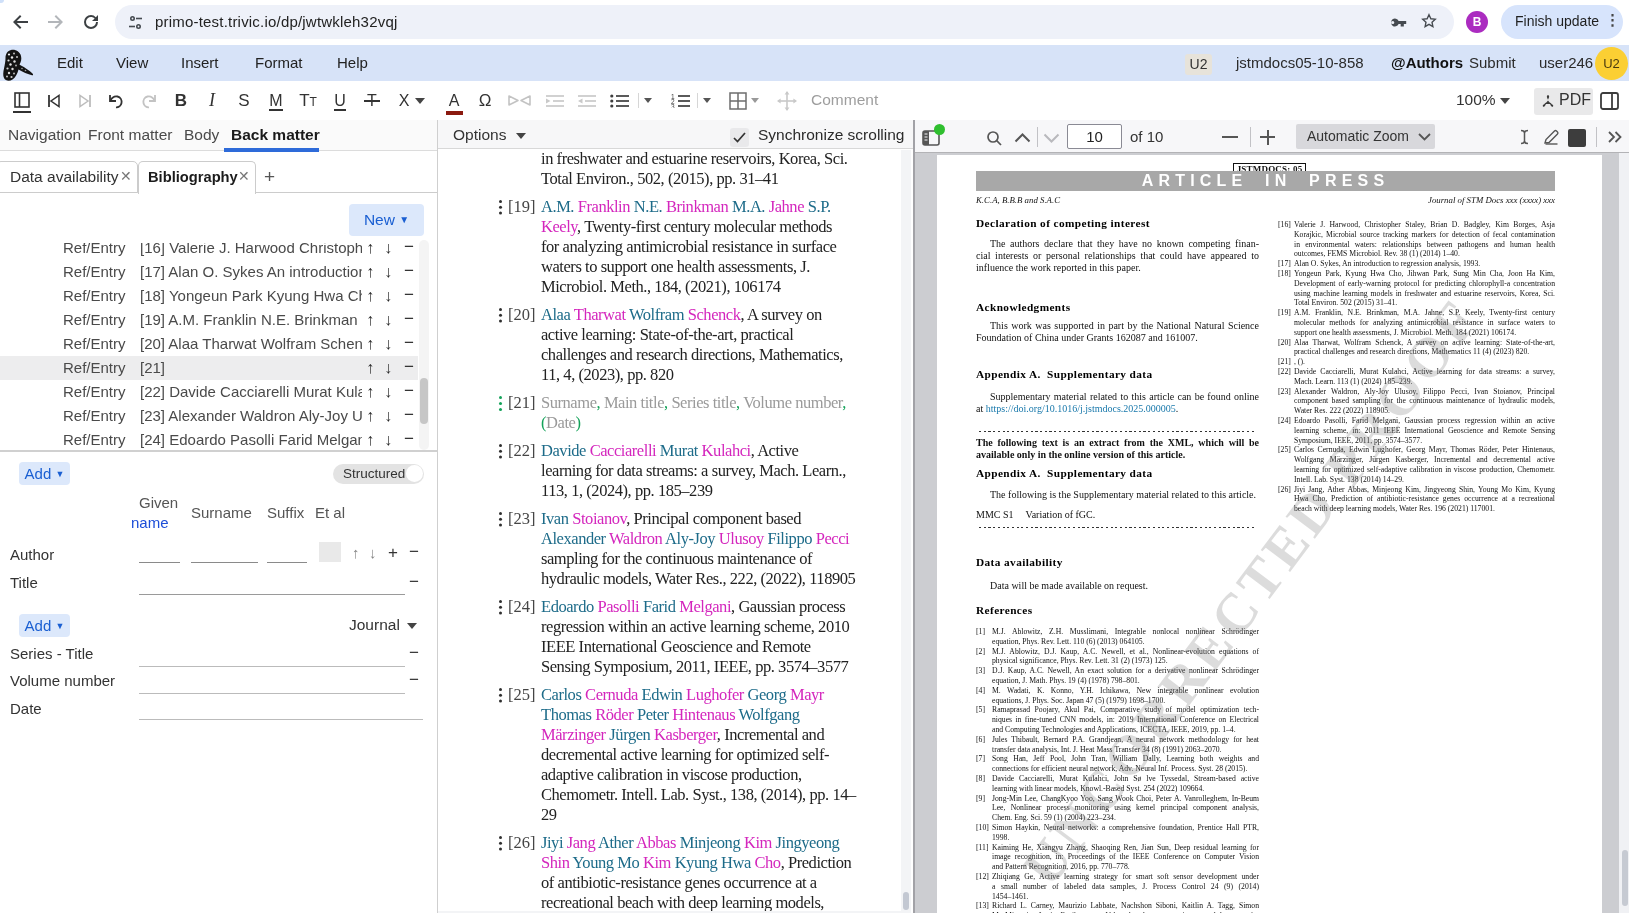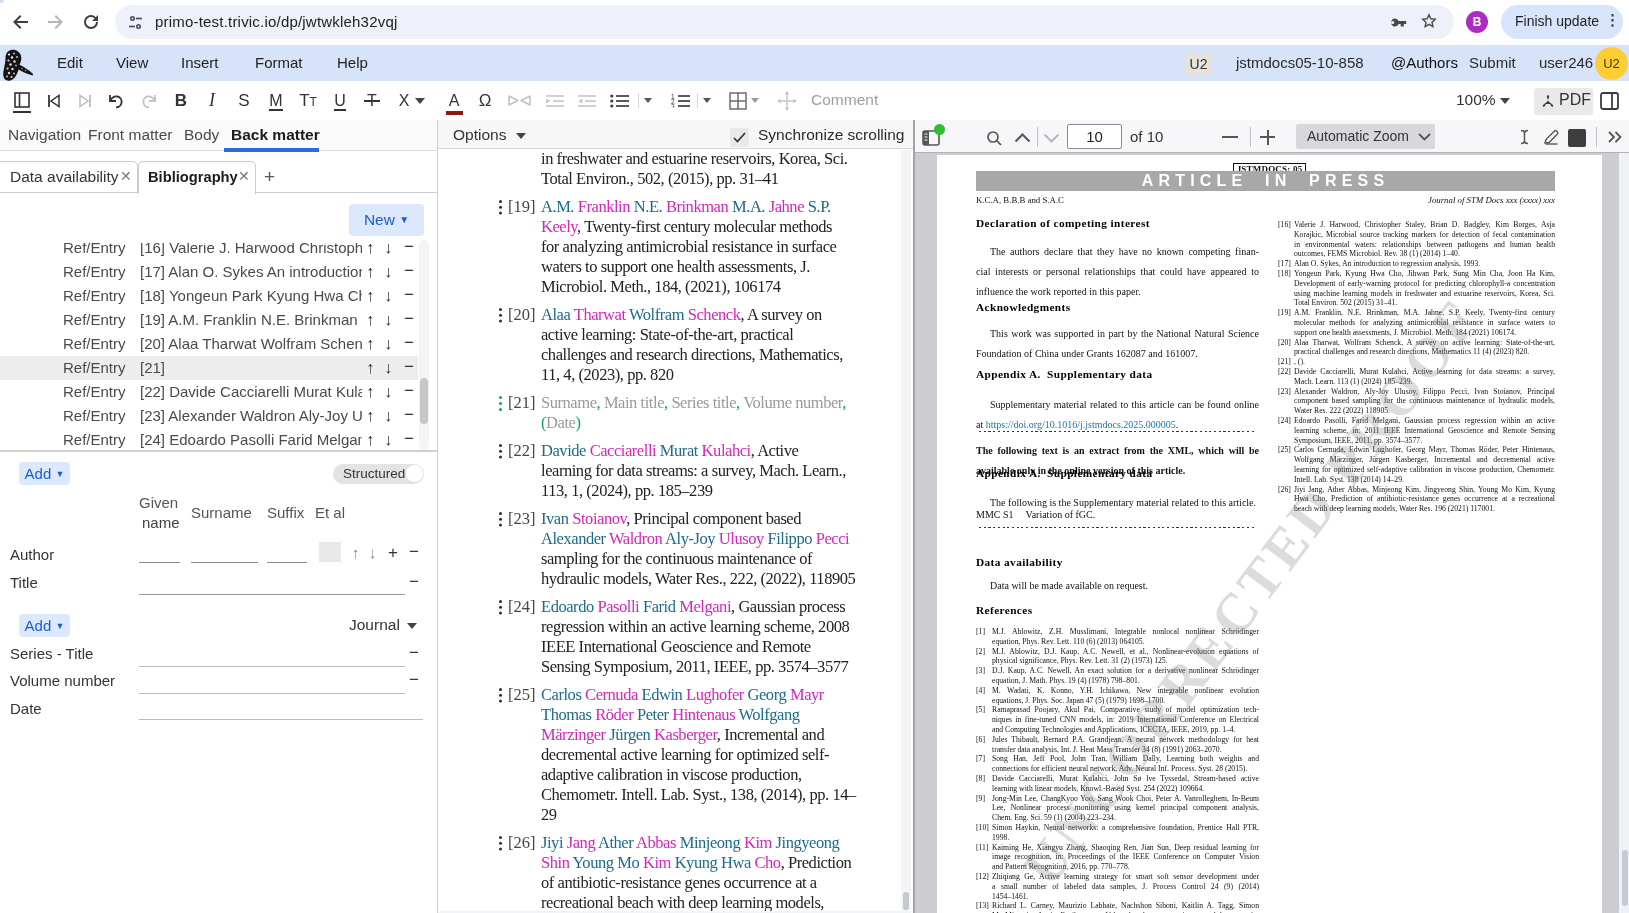--- a/index.html
+++ b/index.html
@@ -39,21 +39,21 @@
 .centry .n { position:absolute; left:-33px; color:#454545; letter-spacing:0; }
 .gn { color:#1d6b89;text-align:right; }
 .sn { color:#d426bd; }
 .grn { color:#13a259; }
 .ph { color:#9a9a9a; }
 
 #pdfpage { position:absolute; left:22px; top:35px; width:665px; height:758px; background:#fff;
   overflow:hidden; font-family:"Liberation Serif", serif; color:#111; }
 .ph1 { position:absolute; font-weight:bold; font-size:11.3px; letter-spacing:0.4px; color:#000; white-space:nowrap; }
 .pp { position:absolute; width:283px; text-align:justify; }
-.pp div { text-align:justify; text-align-last:justify;margin-top:8px; }
+.pp div { text-align:justify; text-align-last:justify; }
 .pp div.last { text-align-last:left; }
 .pp div.ind { text-indent:14px; }
 .pref { position:relative; padding-left:16px; font-size:7.7px; line-height:9.8px; }
 .pref .rn { position:absolute; left:0; top:0; }
 .pref div { text-align:justify; text-align-last:justify; }
 .pref div.last { text-align-last:left; }
 .pdot { position:absolute; width:277px; height:1.3px; background:repeating-linear-gradient(90deg,#333 0 2.2px,transparent 2.2px 4.7px); }
 #wm { position:absolute; left:314px; top:437px; transform:translate(-50%,-50%) rotate(-53deg);
   font-weight:bold; font-size:56px; color:rgba(128,128,128,0.28); white-space:nowrap; letter-spacing:4px; }
 </style>
@@ -114,21 +114,21 @@
           <circle cx="24.5" cy="21.5" r="0.8" opacity="0.6"></circle>
     </g>
   </svg>
   <div class="menuitem" style="left:57px">Edit</div>
   <div class="menuitem" style="left:116px">View</div>
   <div class="menuitem" style="left:181px">Insert</div>
   <div class="menuitem" style="left:255px">Format</div>
   <div class="menuitem" style="left:337px">Help</div>
   <div class="abs" style="left:1185px;top:9px;width:27px;height:21px;background:#e7e3da;border-radius:3px;color:#333;font-size:14px;text-align:center;line-height:21px">U2</div>
   <div class="menuitem" style="left:1236px;color:#2b2b2b">jstmdocs05-10-858</div>
-  <div class="menuitem" style="left:1391px;font-weight:normal;color:#111">@Authors</div>
+  <div class="menuitem" style="left:1391px;font-weight:bold;color:#111">@Authors</div>
   <div class="menuitem" style="left:1469px;color:#2b2b2b">Submit</div>
   <div class="menuitem" style="left:1539px;color:#2b2b2b">user246</div>
   <div class="abs" style="left:1595px;top:2px;width:33px;height:33px;border-radius:50%;background:#fbcf33;color:#4a3b10;font-size:13px;text-align:center;line-height:33px">U2</div>
 </div>
 <div id="toolbar">
   <svg class="abs" style="left:14px;top:11px" width="17" height="17" viewBox="0 0 17 17">
         <rect x="1" y="1" width="14" height="14" fill="none" stroke="#333" stroke-width="1.6"></rect>
         <line x1="5.5" y1="1" x2="5.5" y2="15" stroke="#333" stroke-width="1.6"></line>
       </svg>
   <div class="abs" style="left:13px;top:30px;width:18px;height:2px;background:#333"></div>
@@ -329,21 +329,21 @@
   <div class="abs" style="left:419px;top:120px;width:10px;height:210px;background:#f4f4f4;border-radius:5px"></div>
   <div class="abs" style="left:420px;top:258px;width:8px;height:46px;background:#c6c6c6;border-radius:4px"></div>
 
   <div class="abs" style="left:0;top:330px;width:437px;height:1.5px;background:#d0d0d0"></div>
 
   <div class="abs" style="left:19px;top:342px;width:51px;height:23px;background:#dce8fb;border-radius:4px;text-align:center;line-height:23px;font-size:15px;color:#1a5fd2">Add <span style="font-size:9px;vertical-align:2px">▼</span></div>
   <div class="abs" style="left:333px;top:344px;width:91px;height:20px;background:#e3e3e3;border-radius:10px"></div>
   <div class="abs" style="left:343px;top:346px;font-size:13.5px;color:#333">Structured</div>
   <div class="abs" style="left:406px;top:345px;width:17px;height:17px;border-radius:50%;background:#fff"></div>
   <div class="abs" style="left:139px;top:374px;font-size:15px;color:#555">Given</div>
-  <div class="abs" style="left:142px;top:394px;font-size:15px;color:#404040">name</div>
+  <div class="abs" style="left:131px;top:394px;font-size:15px;color:#1d4ed8">name</div>
   <div class="abs" style="left:191px;top:384px;font-size:15px;color:#555">Surname</div>
   <div class="abs" style="left:267px;top:384px;font-size:15px;color:#555">Suffix</div>
   <div class="abs" style="left:315px;top:384px;font-size:15px;color:#555">Et al</div>
   <div class="abs" style="left:10px;top:426px;font-size:15px;color:#333">Author</div>
   <div class="abs" style="left:139px;top:442px;width:41px;height:1px;background:#8a8a8a"></div>
   <div class="abs" style="left:191px;top:442px;width:67px;height:1px;background:#8a8a8a"></div>
   <div class="abs" style="left:267px;top:442px;width:40px;height:1px;background:#8a8a8a"></div>
   <div class="abs" style="left:319px;top:422px;width:22px;height:20px;background:#e9e9e9"></div>
   <div class="abs" style="left:352px;top:424px;font-size:15px;color:#888">↑</div>
   <div class="abs" style="left:369px;top:424px;font-size:15px;color:#888">↓</div>
@@ -414,21 +414,21 @@
           <span class="n">[23]</span>
       <div><span class="gn">Ivan</span> <span class="sn">Stoianov</span>, Principal component based</div>
       <div><span class="gn">Alexander</span> <span class="sn">Waldron</span> <span class="gn">Aly-Joy</span> <span class="sn">Ulusoy</span> <span class="gn">Filippo</span> <span class="sn">Pecci</span></div>
       <div>sampling for the continuous maintenance of</div>
       <div>hydraulic models, Water Res., 222, (2022), 118905</div>
     </div>
     <div class="centry" style="top:447px">
           <span class="h">⋮</span>
           <span class="n">[24]</span>
       <div><span class="gn">Edoardo</span> <span class="sn">Pasolli</span> <span class="gn">Farid</span> <span class="sn">Melgani</span>, Gaussian process</div>
-      <div>regression within an active learning scheme, 2008</div>
+      <div>regression within an active learning scheme, 2010</div>
       <div>IEEE International Geoscience and Remote</div>
       <div>Sensing Symposium, 2011, IEEE, pp. 3574–3577</div>
     </div>
     <div class="centry" style="top:535px">
           <span class="h">⋮</span>
           <span class="n">[25]</span>
       <div><span class="gn">Carlos</span> <span class="sn">Cernuda</span> <span class="gn">Edwin</span> <span class="sn">Lughofer</span> <span class="gn">Georg</span> <span class="sn">Mayr</span></div>
       <div><span class="gn">Thomas</span> <span class="sn">Röder</span> <span class="gn">Peter</span> <span class="sn">Hintenaus</span> <span class="gn">Wolfgang</span></div>
       <div><span class="sn">Märzinger</span> <span class="gn">Jürgen</span> <span class="sn">Kasberger</span>, Incremental and</div>
       <div>decremental active learning for optimized self-</div>
@@ -497,21 +497,21 @@
   <div class="abs" style="left:681px;top:7px;width:1px;height:20px;background:#c2c2c6"></div>
   <svg class="abs" style="left:692px;top:11px" width="16" height="12" viewBox="0 0 16 12">
         <g fill="none" stroke="#565656" stroke-width="1.8">
           <path d="M2 1 L7 6 L2 11"></path>
           <path d="M8.5 1 L13.5 6 L8.5 11"></path>
         </g>
       </svg>
   <div id="pdfpage">
     <div class="abs" style="left:0;top:3px;width:665px;text-align:center"><span style="display:inline-block;border:1.5px solid #111;background:#fff;font-weight:bold;font-size:9px;padding:0 3px;line-height:11.5px;letter-spacing:0.2px">JSTMDOCS: 05</span></div>
     <div class="abs" style="left:39px;top:16px;width:579px;height:20px;background:#a8a8a8;color:#fff;text-align:center;font-family:'Liberation Sans',sans-serif;font-weight:bold;font-size:16px;line-height:20px;letter-spacing:5.2px;word-spacing:8px">ARTICLE IN PRESS</div>
-    <div class="abs" style="left:39px;top:40px;font-size:8.8px">K.C.A, B.B.B and S.A.C</div>
+    <div class="abs" style="left:39px;top:40px;font-style:italic;font-size:8.8px">K.C.A, B.B.B and S.A.C</div>
     <div class="abs" style="left:339px;top:40px;width:279px;text-align:right;font-style:italic;font-size:8.8px">Journal of STM Docs xxx (xxxx) xxx</div>
     <div class="ph1" style="left:39px;top:62px">Declaration of competing interest</div>
     <div class="pp" style="left:39px;top:83px;font-size:10px;line-height:12.2px">
       <div class="ind">The authors declare that they have no known competing finan-</div>
       <div>cial interests or personal relationships that could have appeared to</div>
       <div class="last">influence the work reported in this paper.</div>
     </div>
     <div class="ph1" style="left:39px;top:146px">Acknowledgments</div>
     <div class="pp" style="left:39px;top:165px;font-size:10px;line-height:12.2px">
       <div class="ind">This work was supported in part by the National Natural Science</div>

